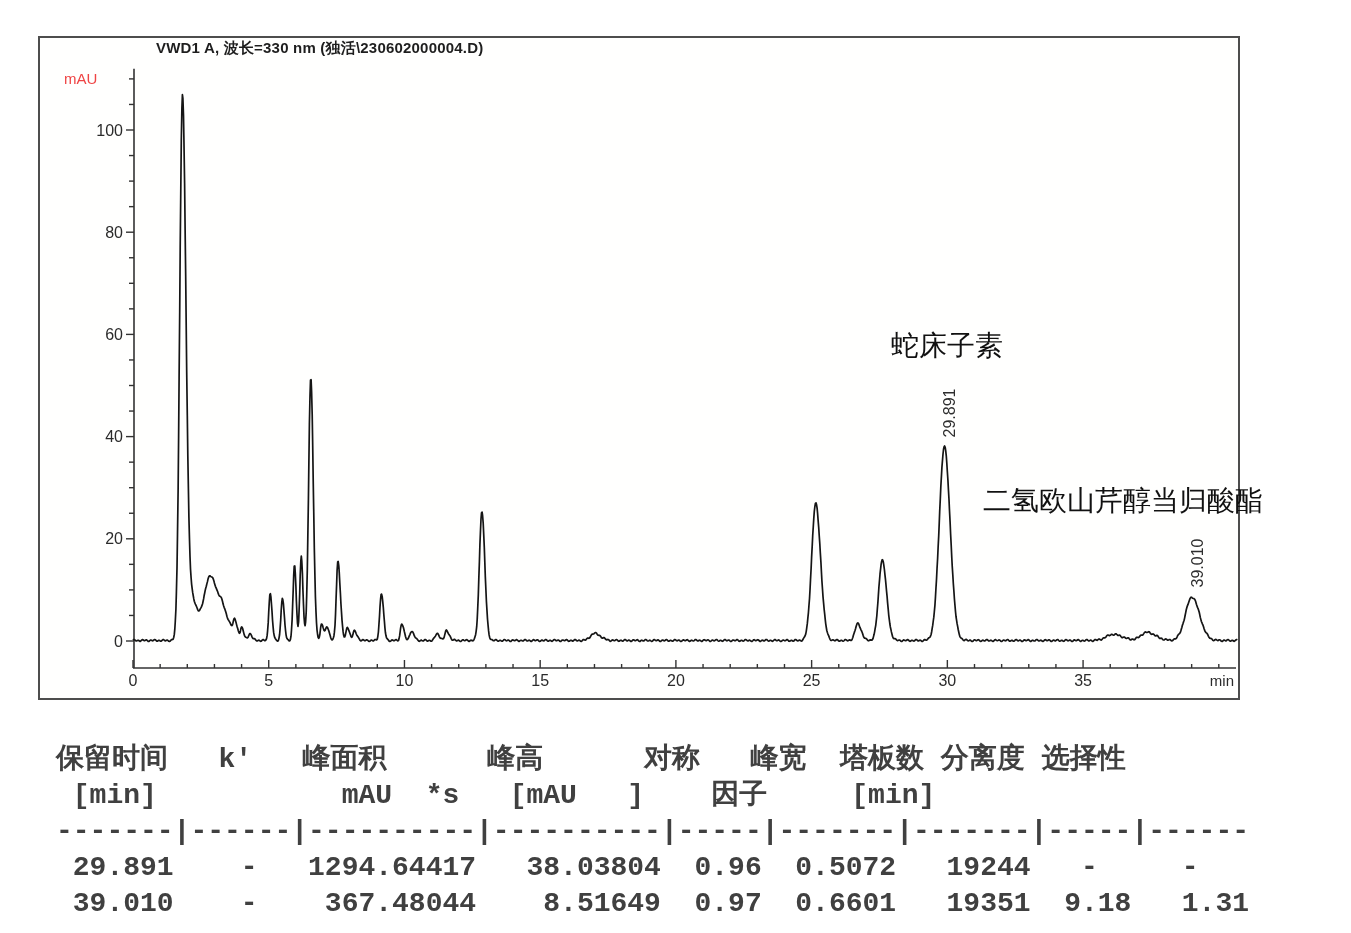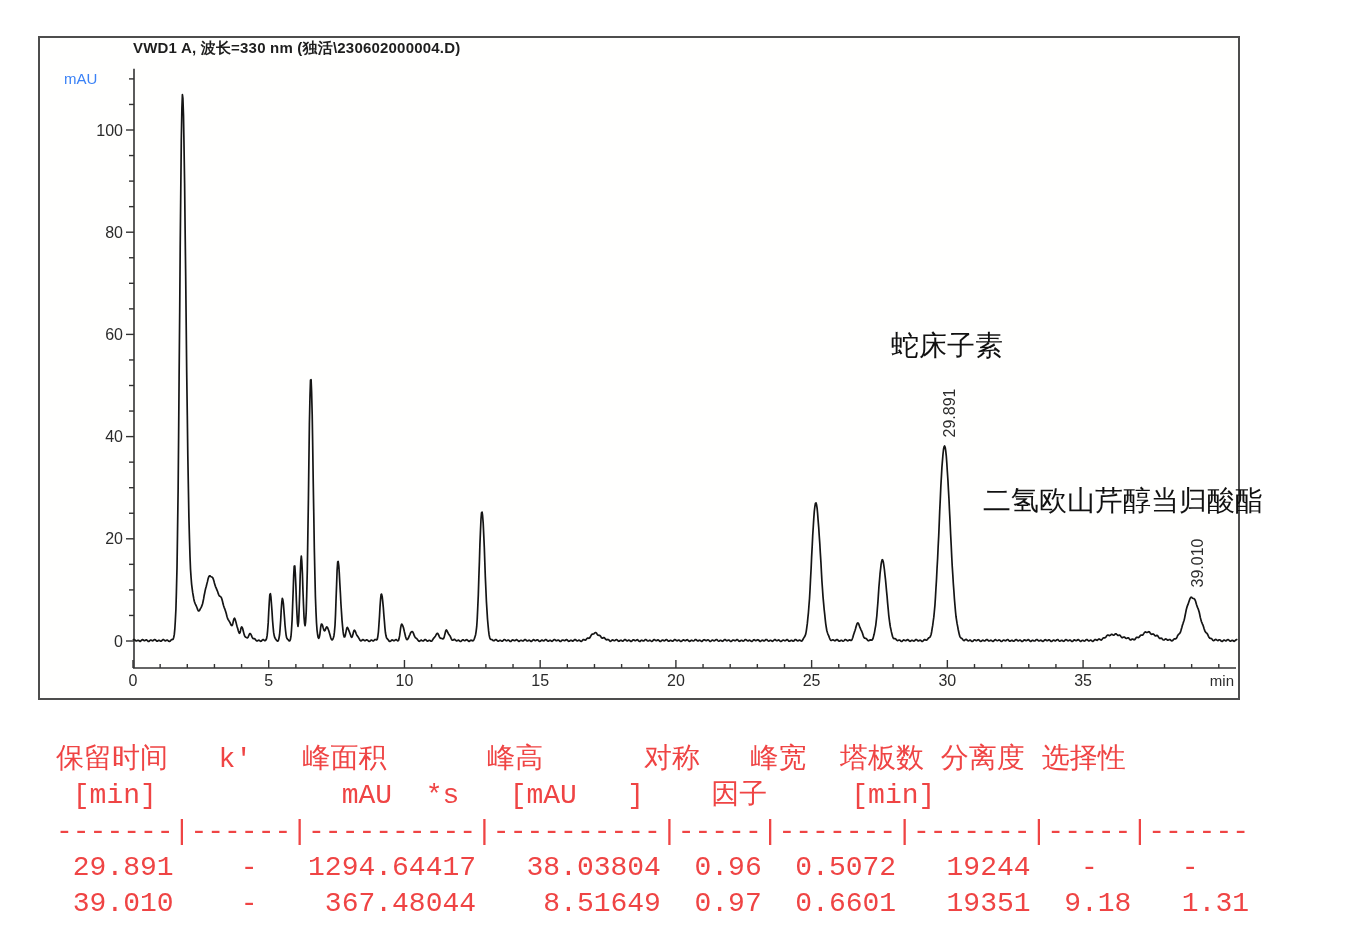--- a/index.html
+++ b/index.html
@@ -1,32 +1,32 @@
 <!DOCTYPE html>
 <html><head>
 <meta charset="utf-8">
 <style>
   html,body{margin:0;padding:0;background:#ffffff;}
   body{position:relative;width:1351px;height:933px;font-family:"Liberation Sans",sans-serif;color:#2b2b2b;overflow:hidden;}
   .abs{position:absolute;}
   
   #chart-frame{left:38px;top:36px;width:1198px;height:660px;border:2px solid #4d4d4d;background:#fffffe;}
   #chart-svg{left:0;top:0;width:1351px;height:933px;pointer-events:none;}
-  #signal-title{left:133px;top:39px;font-size:15px;font-weight:600;color:#1e1e1e;letter-spacing:0.2px;white-space:nowrap;}
-  #y-unit{left:64px;top:70px;font-size:15px;color:#3b82f6;text-align:center;}
+  #signal-title{left:156px;top:39px;font-size:15px;font-weight:600;color:#1e1e1e;letter-spacing:0.2px;white-space:nowrap;}
+  #y-unit{left:64px;top:70px;font-size:15px;color:#ef4444;text-align:center;}
   
   .cjk-annot{font-family:Liberation Sans, sans-serif;font-size:28px;color:#111;white-space:nowrap;}
   #annot-peak1{left:891px;top:327px;}
   #annot-peak2{left:983px;top:482px;}
   
   .rt-label{font-size:16px;color:#2e2e2e;white-space:nowrap;transform:translate(-50%,-50%) rotate(-90deg);}
   #rt-peak1{left:950px;top:413px;}
   #rt-peak2{left:1198px;top:563px;}
   
-  #peak-table{left:56px;top:742px;font-family:"Liberation Mono","DejaVu Sans Mono",monospace;font-size:28px;line-height:36px;color:#ef4444;margin:0;}
+  #peak-table{left:56px;top:742px;font-family:"Liberation Mono","DejaVu Sans Mono",monospace;font-size:28px;line-height:36px;color:#404040;margin:0;font-weight:bold;}
   #peak-table span{display:block;white-space:pre;}
 </style>
 </head>
 <body>
 
 <div class="abs" id="chart-frame"></div>
 
 <svg class="abs" id="chart-svg" viewBox="0 0 1351 933" xmlns="http://www.w3.org/2000/svg">
     <line x1="134" y1="68.67999999999995" x2="134" y2="668" stroke="#333333" stroke-width="1.6"></line>
     <line x1="126" y1="641" x2="134" y2="641" stroke="#333333" stroke-width="1.4"></line>

